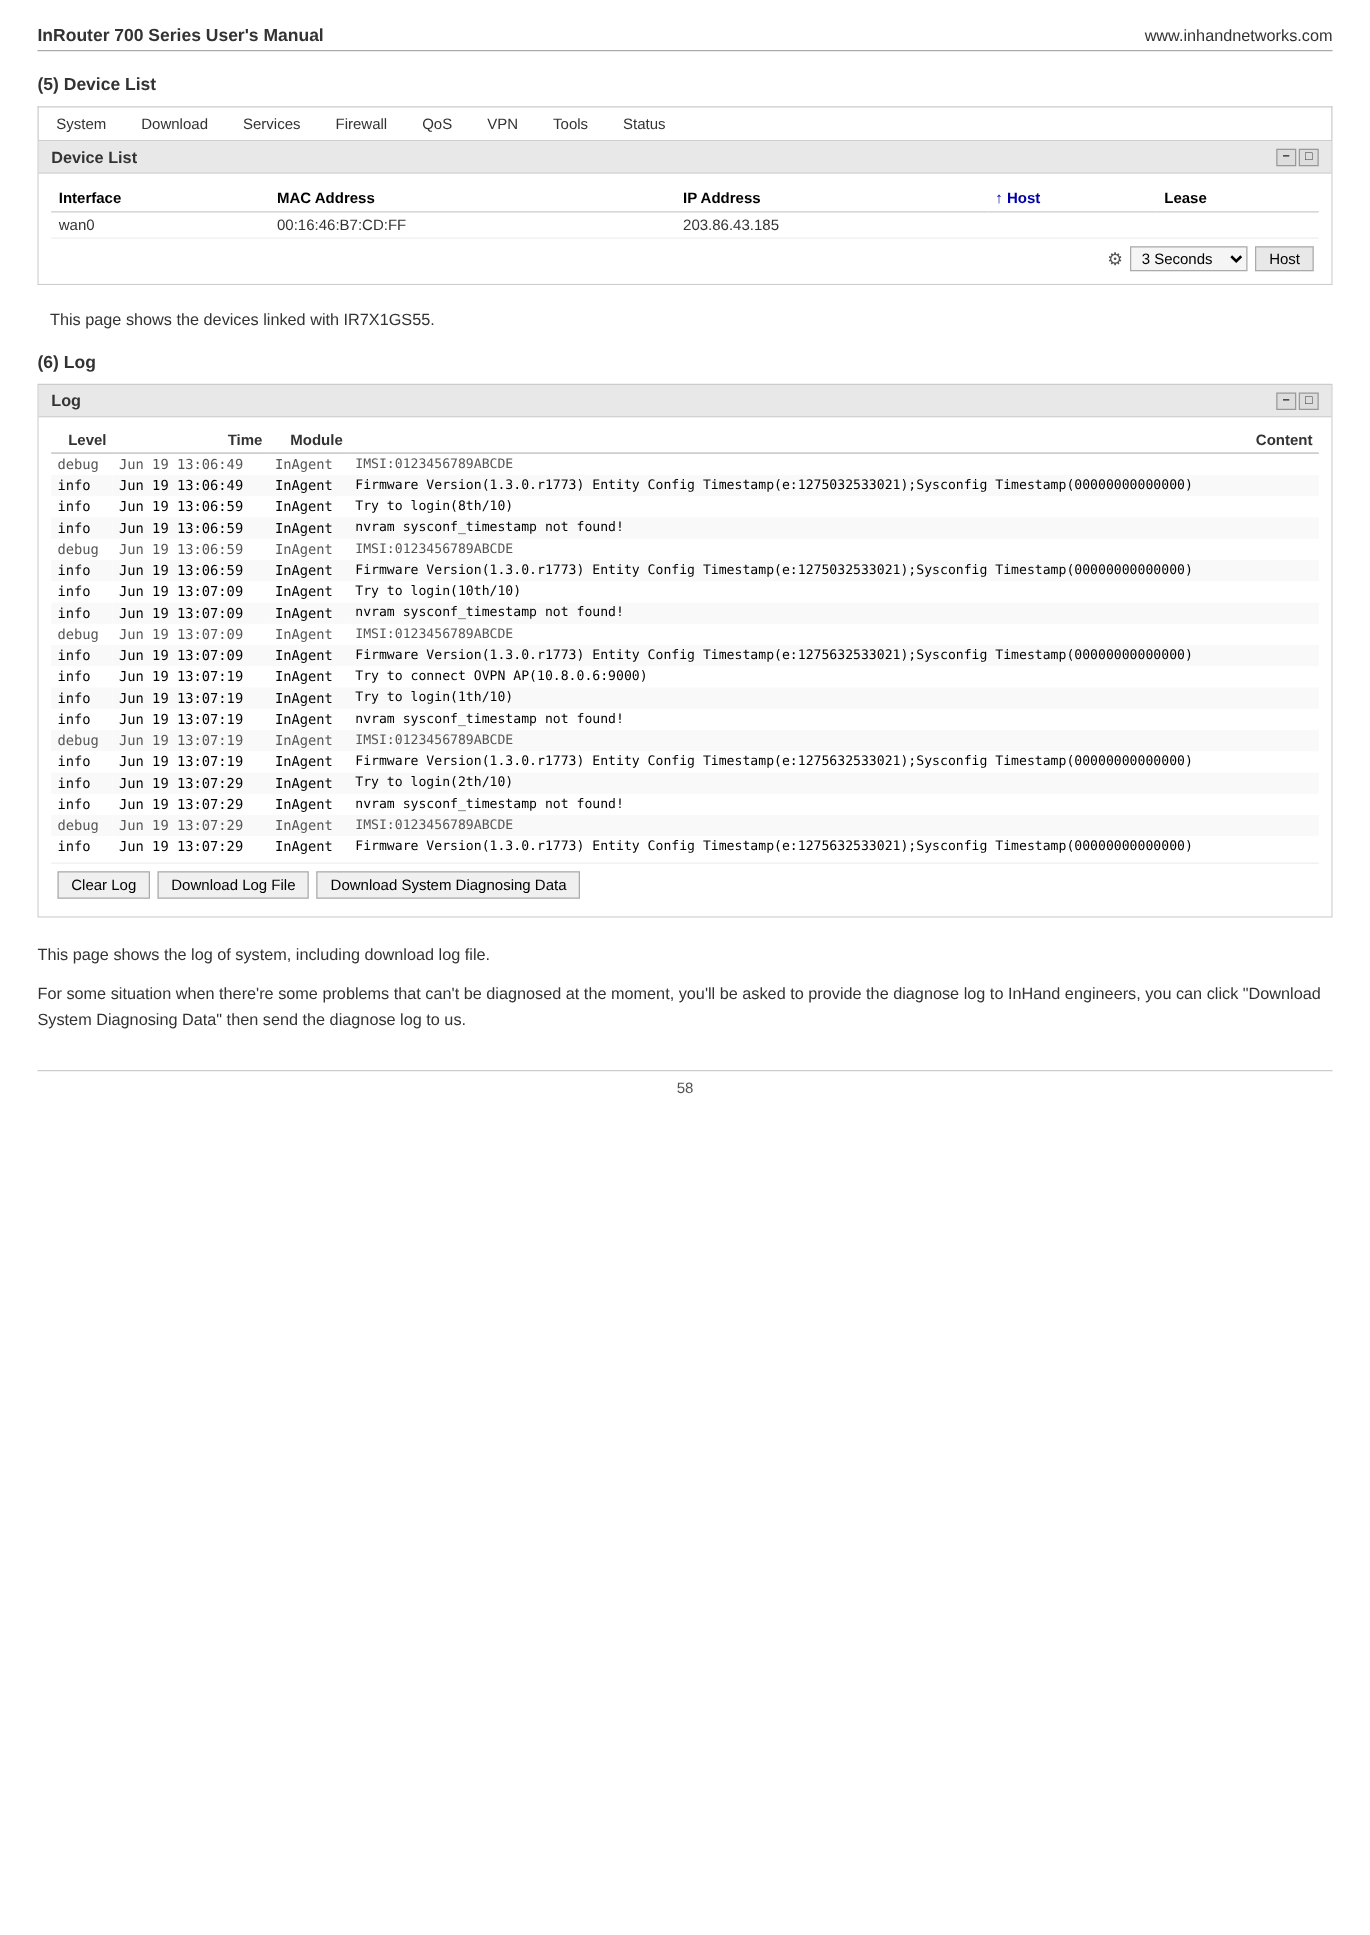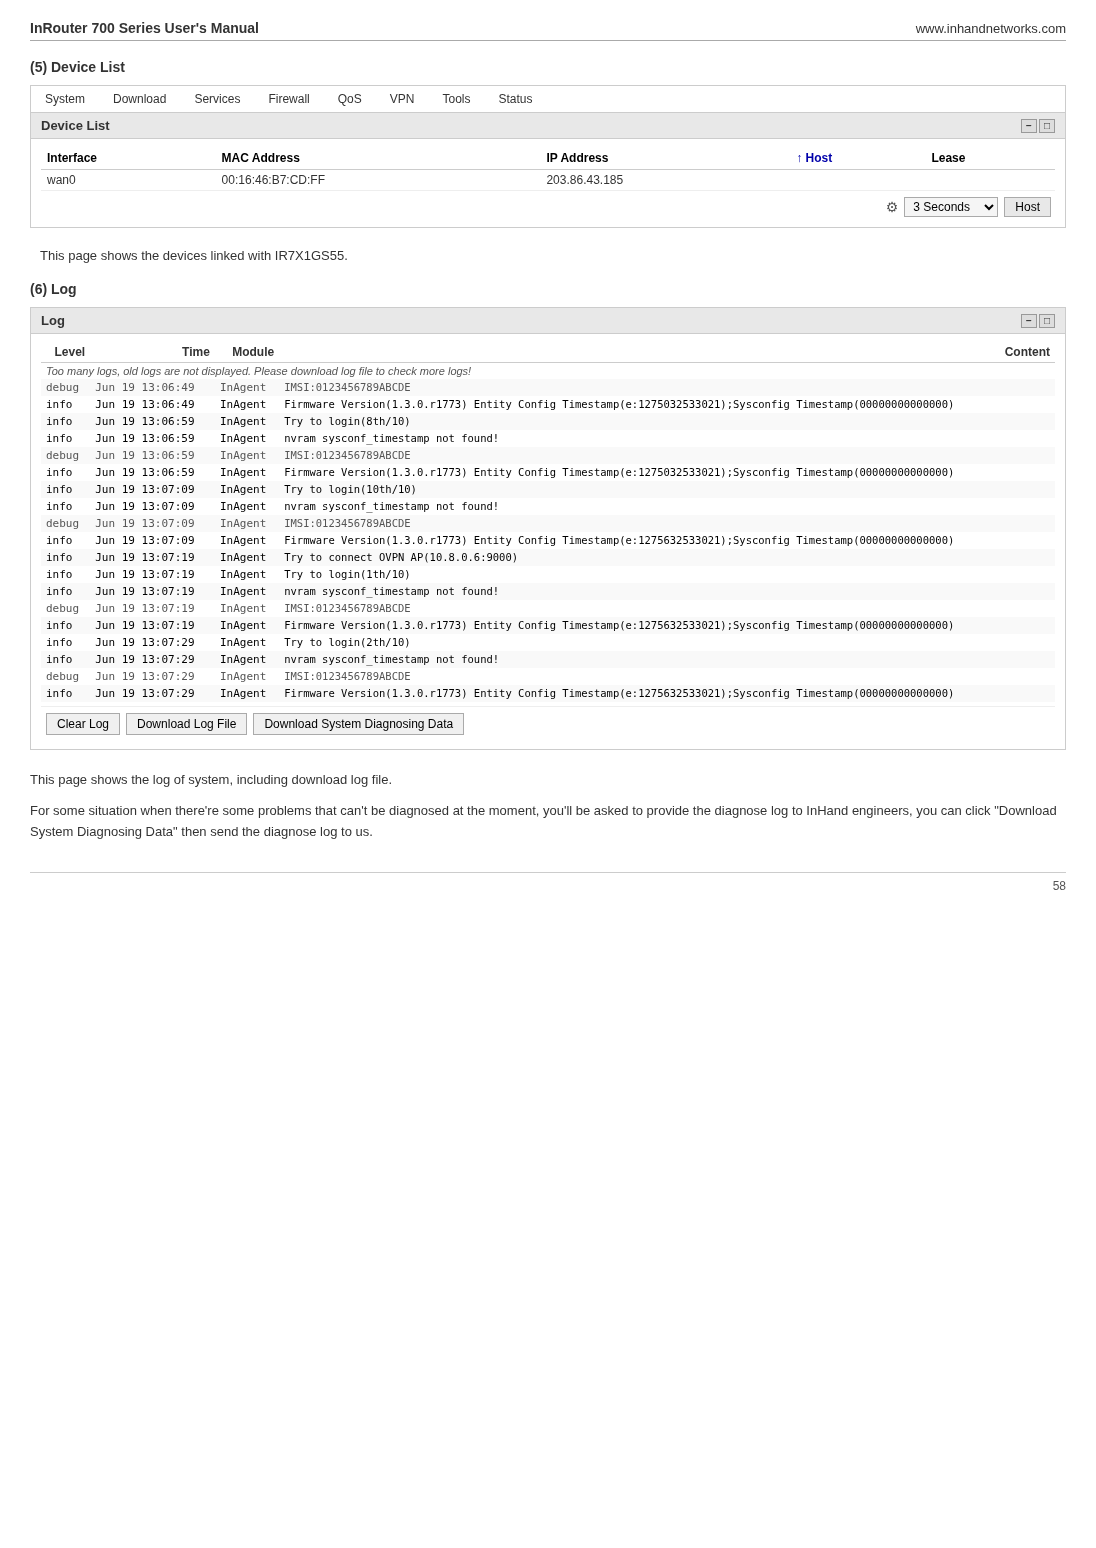--- a/index.html
+++ b/index.html
@@ -186,21 +186,21 @@
       font-size: 12px;
     }
 
     .body-text {
       font-size: 13px;
       margin: 10px 0 6px 0;
       line-height: 1.6;
     }
 
     .page-footer {
-      text-align: right;
+      text-align: center;
       font-size: 12px;
       color: #555;
       margin-top: 30px;
       border-top: 1px solid #ccc;
       padding-top: 6px;
     }
   </style>
 </head>
 <body>
 
@@ -276,23 +276,20 @@
     <table class="log-table">
       <thead>
         <tr>
           <th>Level</th>
           <th>Time</th>
           <th>Module</th>
           <th>Content</th>
         </tr>
       </thead>
       <tbody id="log-table-body">
-      <tr>
-            <td colspan="4" class="log-warn-msg">Too many logs, old logs are not displayed. Please download log file to check more logs!</td>
-          </tr>
           <tr>
             <td class="log-level-debug">debug</td>
             <td class="log-level-debug">Jun 19 13:06:49</td>
             <td class="log-level-debug">InAgent</td>
             <td class="log-level-debug" style="white-space: normal; font-size: 10.5px;">IMSI:0123456789ABCDE</td>
           </tr>
           <tr>
             <td class="log-level-info">info</td>
             <td class="log-level-info">Jun 19 13:06:49</td>
             <td class="log-level-info">InAgent</td>

